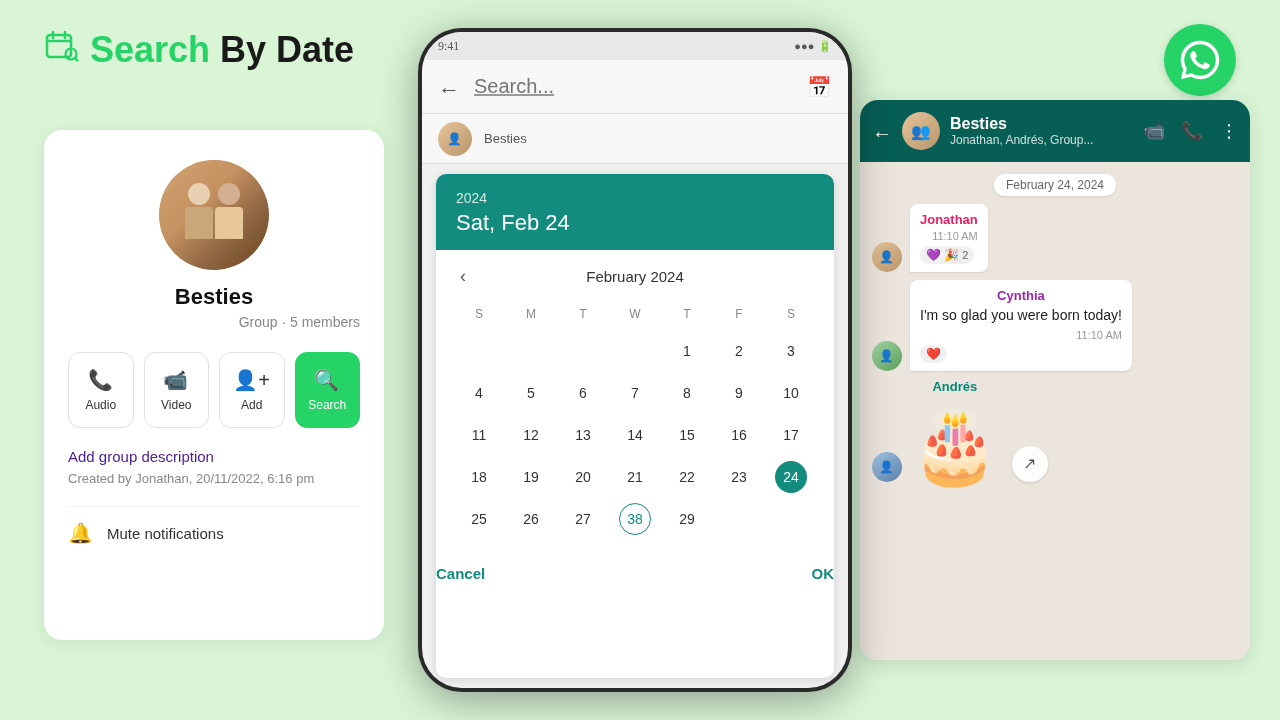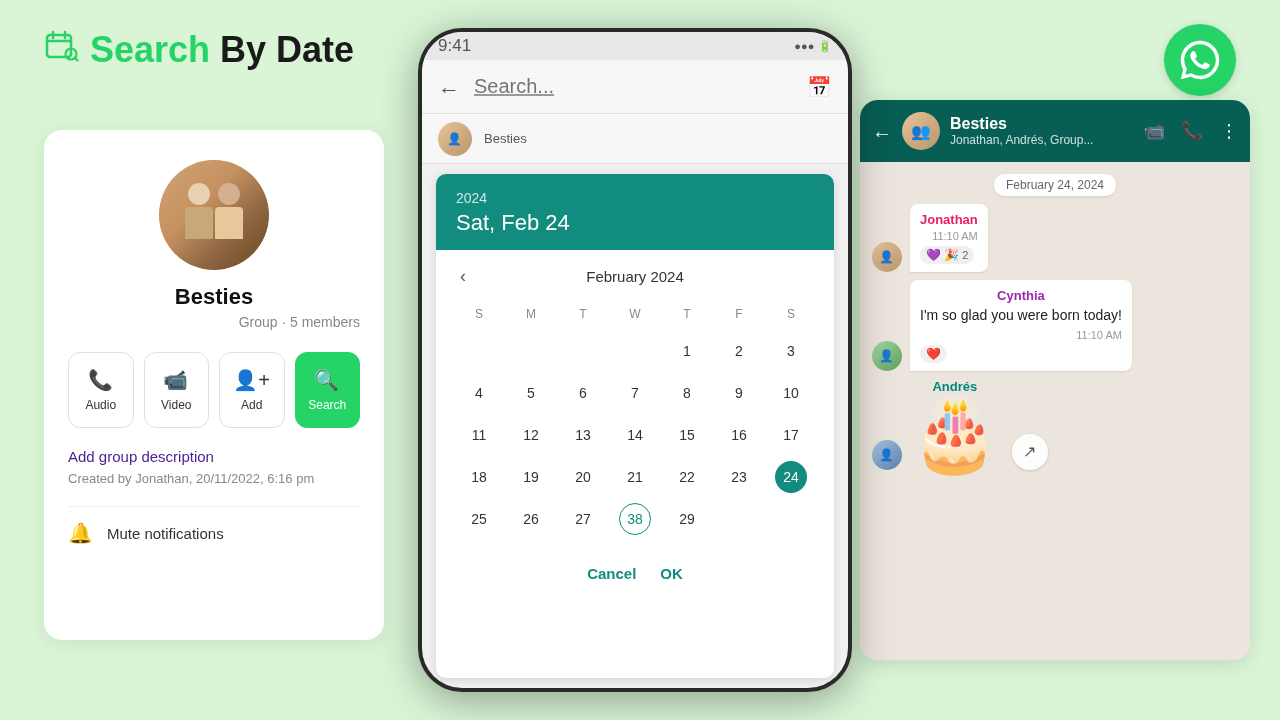--- a/index.html
+++ b/index.html
@@ -296,23 +296,23 @@
     }
     .cal-grid td.today .day-num {
       border: 1.5px solid #128c7e;
       color: #128c7e;
     }
     .cal-grid td.empty {
       color: transparent;
     }
     .cal-actions {
       display: flex;
-      justify-content: center;
+      justify-content: space-between;
       gap: 24px;
-      padding: 12px 20px 16px;
+      padding: 12px 0 16px;
     }
     .cal-btn {
       font-size: 15px;
       font-weight: 600;
       color: #128c7e;
       cursor: pointer;
       background: none;
       border: none;
     }
 
@@ -549,21 +549,21 @@
   <div class="mute-row">
     <span class="mute-icon">🔔</span>
     <span class="mute-text">Mute notifications</span>
   </div>
 </div>
 
 <div class="center-panel">
   <div class="phone-inner">
 
     <div class="phone-status-bar">
-      <span style="font-size:17px;color:#555;">9:41</span>
+      <span style="font-size:12px;color:#555;font-family:Liberation Serif, serif;">9:41</span>
       <div style="display:flex;gap:4px;align-items:center;">
         <span style="font-size:11px;color:#555;">●●●</span>
         <span style="font-size:11px;color:#555;">🔋</span>
       </div>
     </div>
 
     <div class="phone-search-bar">
       <span class="phone-search-back">←</span>
       <input class="phone-search-input" readonly="" placeholder="Search..." style="">
       <span class="phone-search-cal-icon">📅</span>
@@ -699,19 +699,19 @@
         </div>
         <div class="msg-reactions">
           <div class="reaction-badge">❤️</div>
         </div>
       </div>
     </div>
 
     <div class="sticker-row">
       <div class="msg-avatar andres">👤</div>
       <div>
-        <div class="msg-sender andres" style="font-size:13px;font-weight:600;margin-bottom:4px;">Andrés</div>
+        <div class="msg-sender andres" style="font-size:13px;font-weight:600;margin-bottom:16px;">Andrés</div>
         <div class="cake-sticker">🎂</div>
       </div>
       <div class="share-btn">↗</div>
     </div>
   </div>
 </div>
 
 </body></html>

